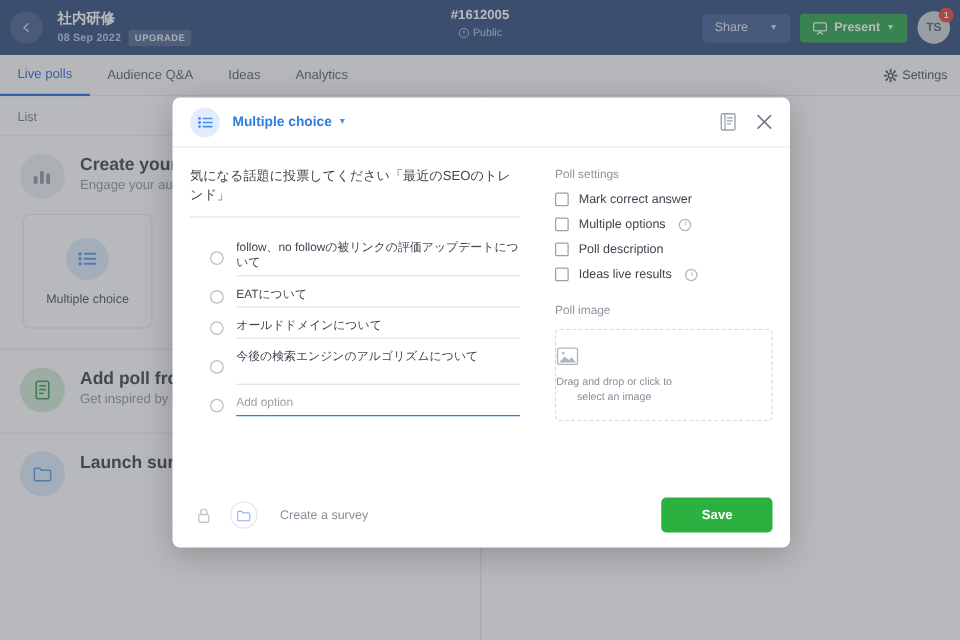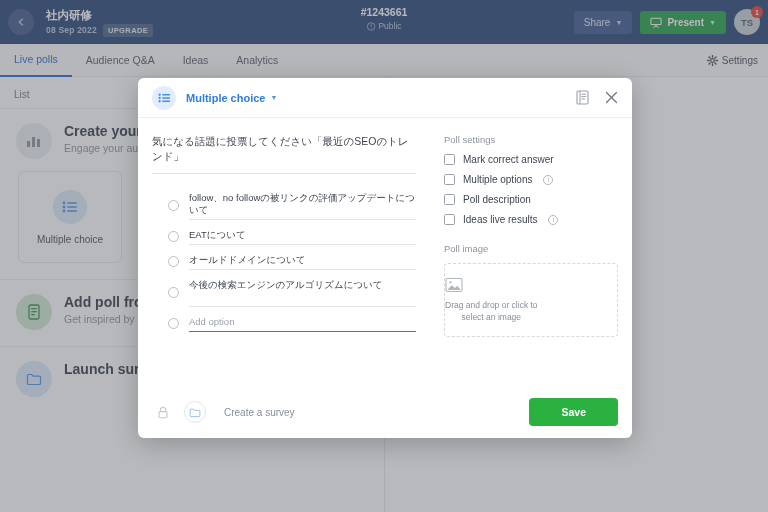--- a/index.html
+++ b/index.html
@@ -39,21 +39,21 @@
   }
   .code { color: #ffffff; font-size: 10.5px; font-weight: bold; }
   .visibility { color: #b9c4da; font-size: 8.5px; margin-top: 3px; display: flex; align-items: center; justify-content: center; gap: 3px; }
   .right-block {
     position: absolute; right: 8px; top: 0; height: 44px;
     display: flex; align-items: center; gap: 8px;
   }
   .share-btn {
     background: #33528c; color: #dde5f2; font-size: 10px;
     padding: 6px 10px; border-radius: 3px; cursor: pointer;
-    display: flex; align-items: center; gap: 5px; text-align: center;
+    display: flex; align-items: center; gap: 17px; text-align: center;
   }
   .present-btn {
     background: #1a9c3c; color: #ffffff; font-size: 10px; font-weight: bold;
     padding: 6px 10px; border-radius: 3px; cursor: pointer;
     display: flex; align-items: center; gap: 5px;
   }
   .caret { font-size: 7px; opacity: .85; }
   .avatar-wrap { position: relative; cursor: pointer; }
   .avatar {
     width: 26px; height: 26px; border-radius: 50%;
@@ -231,21 +231,21 @@
     </div>
     <div class="title-block">
       <div class="pres-title">社内研修</div>
       <div class="pres-sub">
         <span class="pres-date">08 Sep 2022</span>
         <span class="upgrade-pill">UPGRADE</span>
       </div>
     </div>
 
     <div class="center-block">
-      <div class="code">#1243661</div>
+      <div class="code">#1612005</div>
       <div class="visibility">
         <svg width="9" height="9" viewBox="0 0 12 12">
           <circle cx="6" cy="6" r="5" fill="none" stroke="#b9c4da" stroke-width="1"></circle>
           <rect x="5.5" y="3" width="1" height="3.5" fill="#b9c4da"></rect>
           <rect x="5.5" y="7.6" width="1" height="1" fill="#b9c4da"></rect>
         </svg>
         <span>Public</span>
       </div>
     </div>
 

